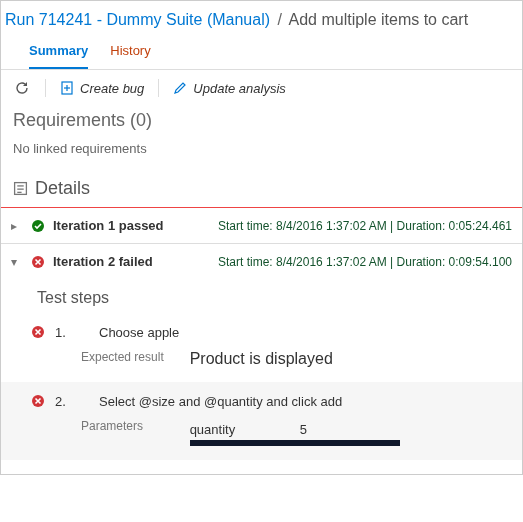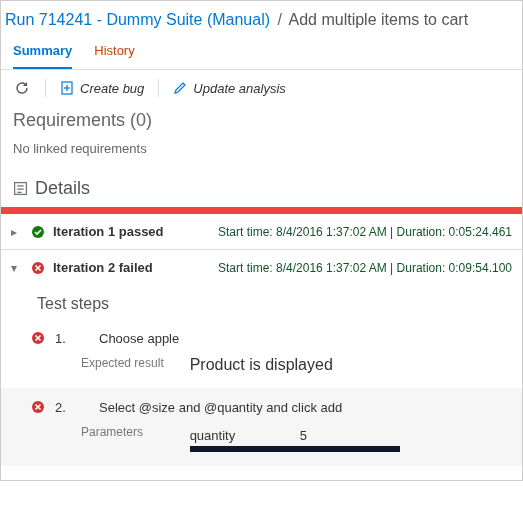--- a/index.html
+++ b/index.html
@@ -12,21 +12,21 @@
     border: 1px solid #ccc;
   }
   .breadcrumb {
     padding: 10px 12px 6px 4px;
     font-size: 16px;
   }
   .breadcrumb a { color: #0078d4; text-decoration: none; }
   .breadcrumb .sep { color: #666; margin: 0 3px; }
   .breadcrumb .current { color: #555; }
   .tabs {
-    padding: 0 12px;
+    padding: 0 28px;
     border-bottom: 1px solid #ddd;
     display: flex;
     gap: 22px;
   }
   .tab {
     padding: 8px 0 9px 0;
     font-size: 13px;
     color: #c2410c;
     cursor: pointer;
     border-bottom: 2px solid transparent;
@@ -63,21 +63,21 @@
   .section-sub {
     padding: 4px 12px 16px 12px;
     color: #666;
     font-size: 13px;
   }
   .details-header {
     display: flex; align-items: center; gap: 7px;
     padding: 6px 12px 8px 12px;
     font-size: 18px;
     color: #555;
-    border-bottom: 7px solid #ef4444;
+    border-bottom: 1px solid #ef4444;
   }
   .iter { border-bottom: 1px solid #ddd; }
   .iter-head {
     display: flex; align-items: center;
     padding: 10px 10px;
     gap: 8px;
     cursor: pointer;
   }
   .chev { color: #777; width: 12px; display:inline-block; font-size: 12px; }
   .status-ic { width: 14px; height: 14px; display:inline-flex; align-items:center; justify-content:center; }

